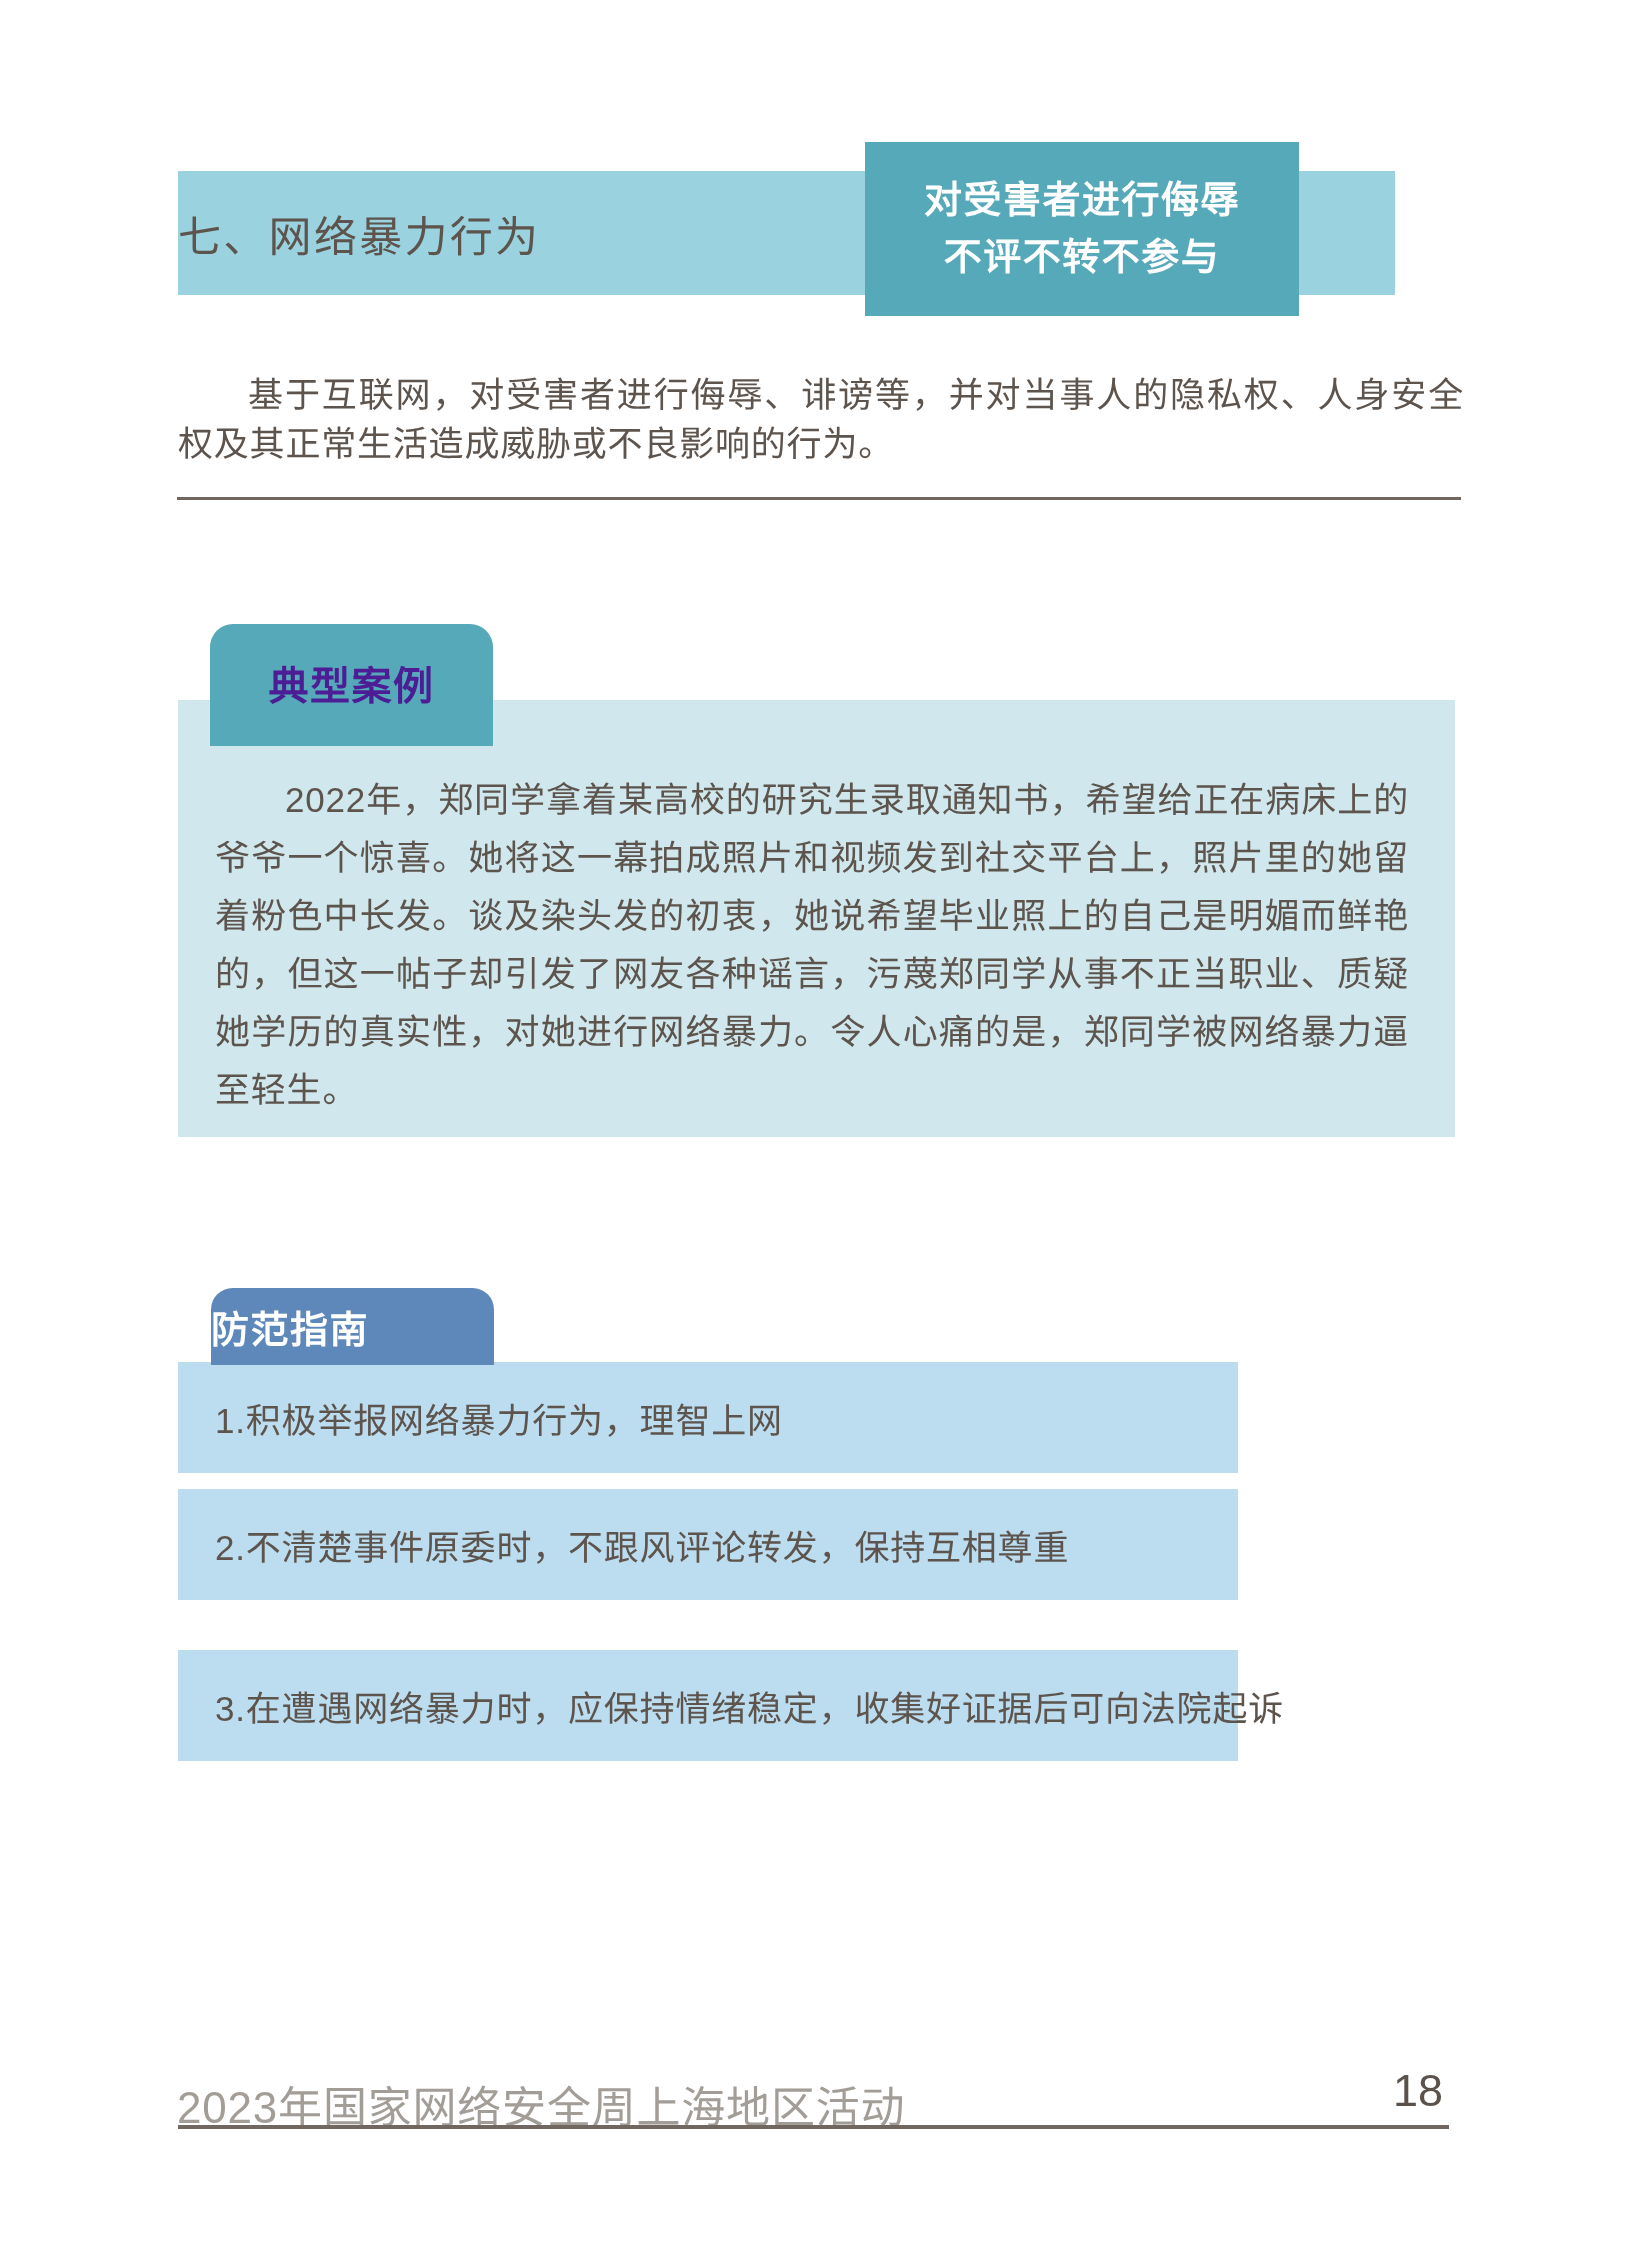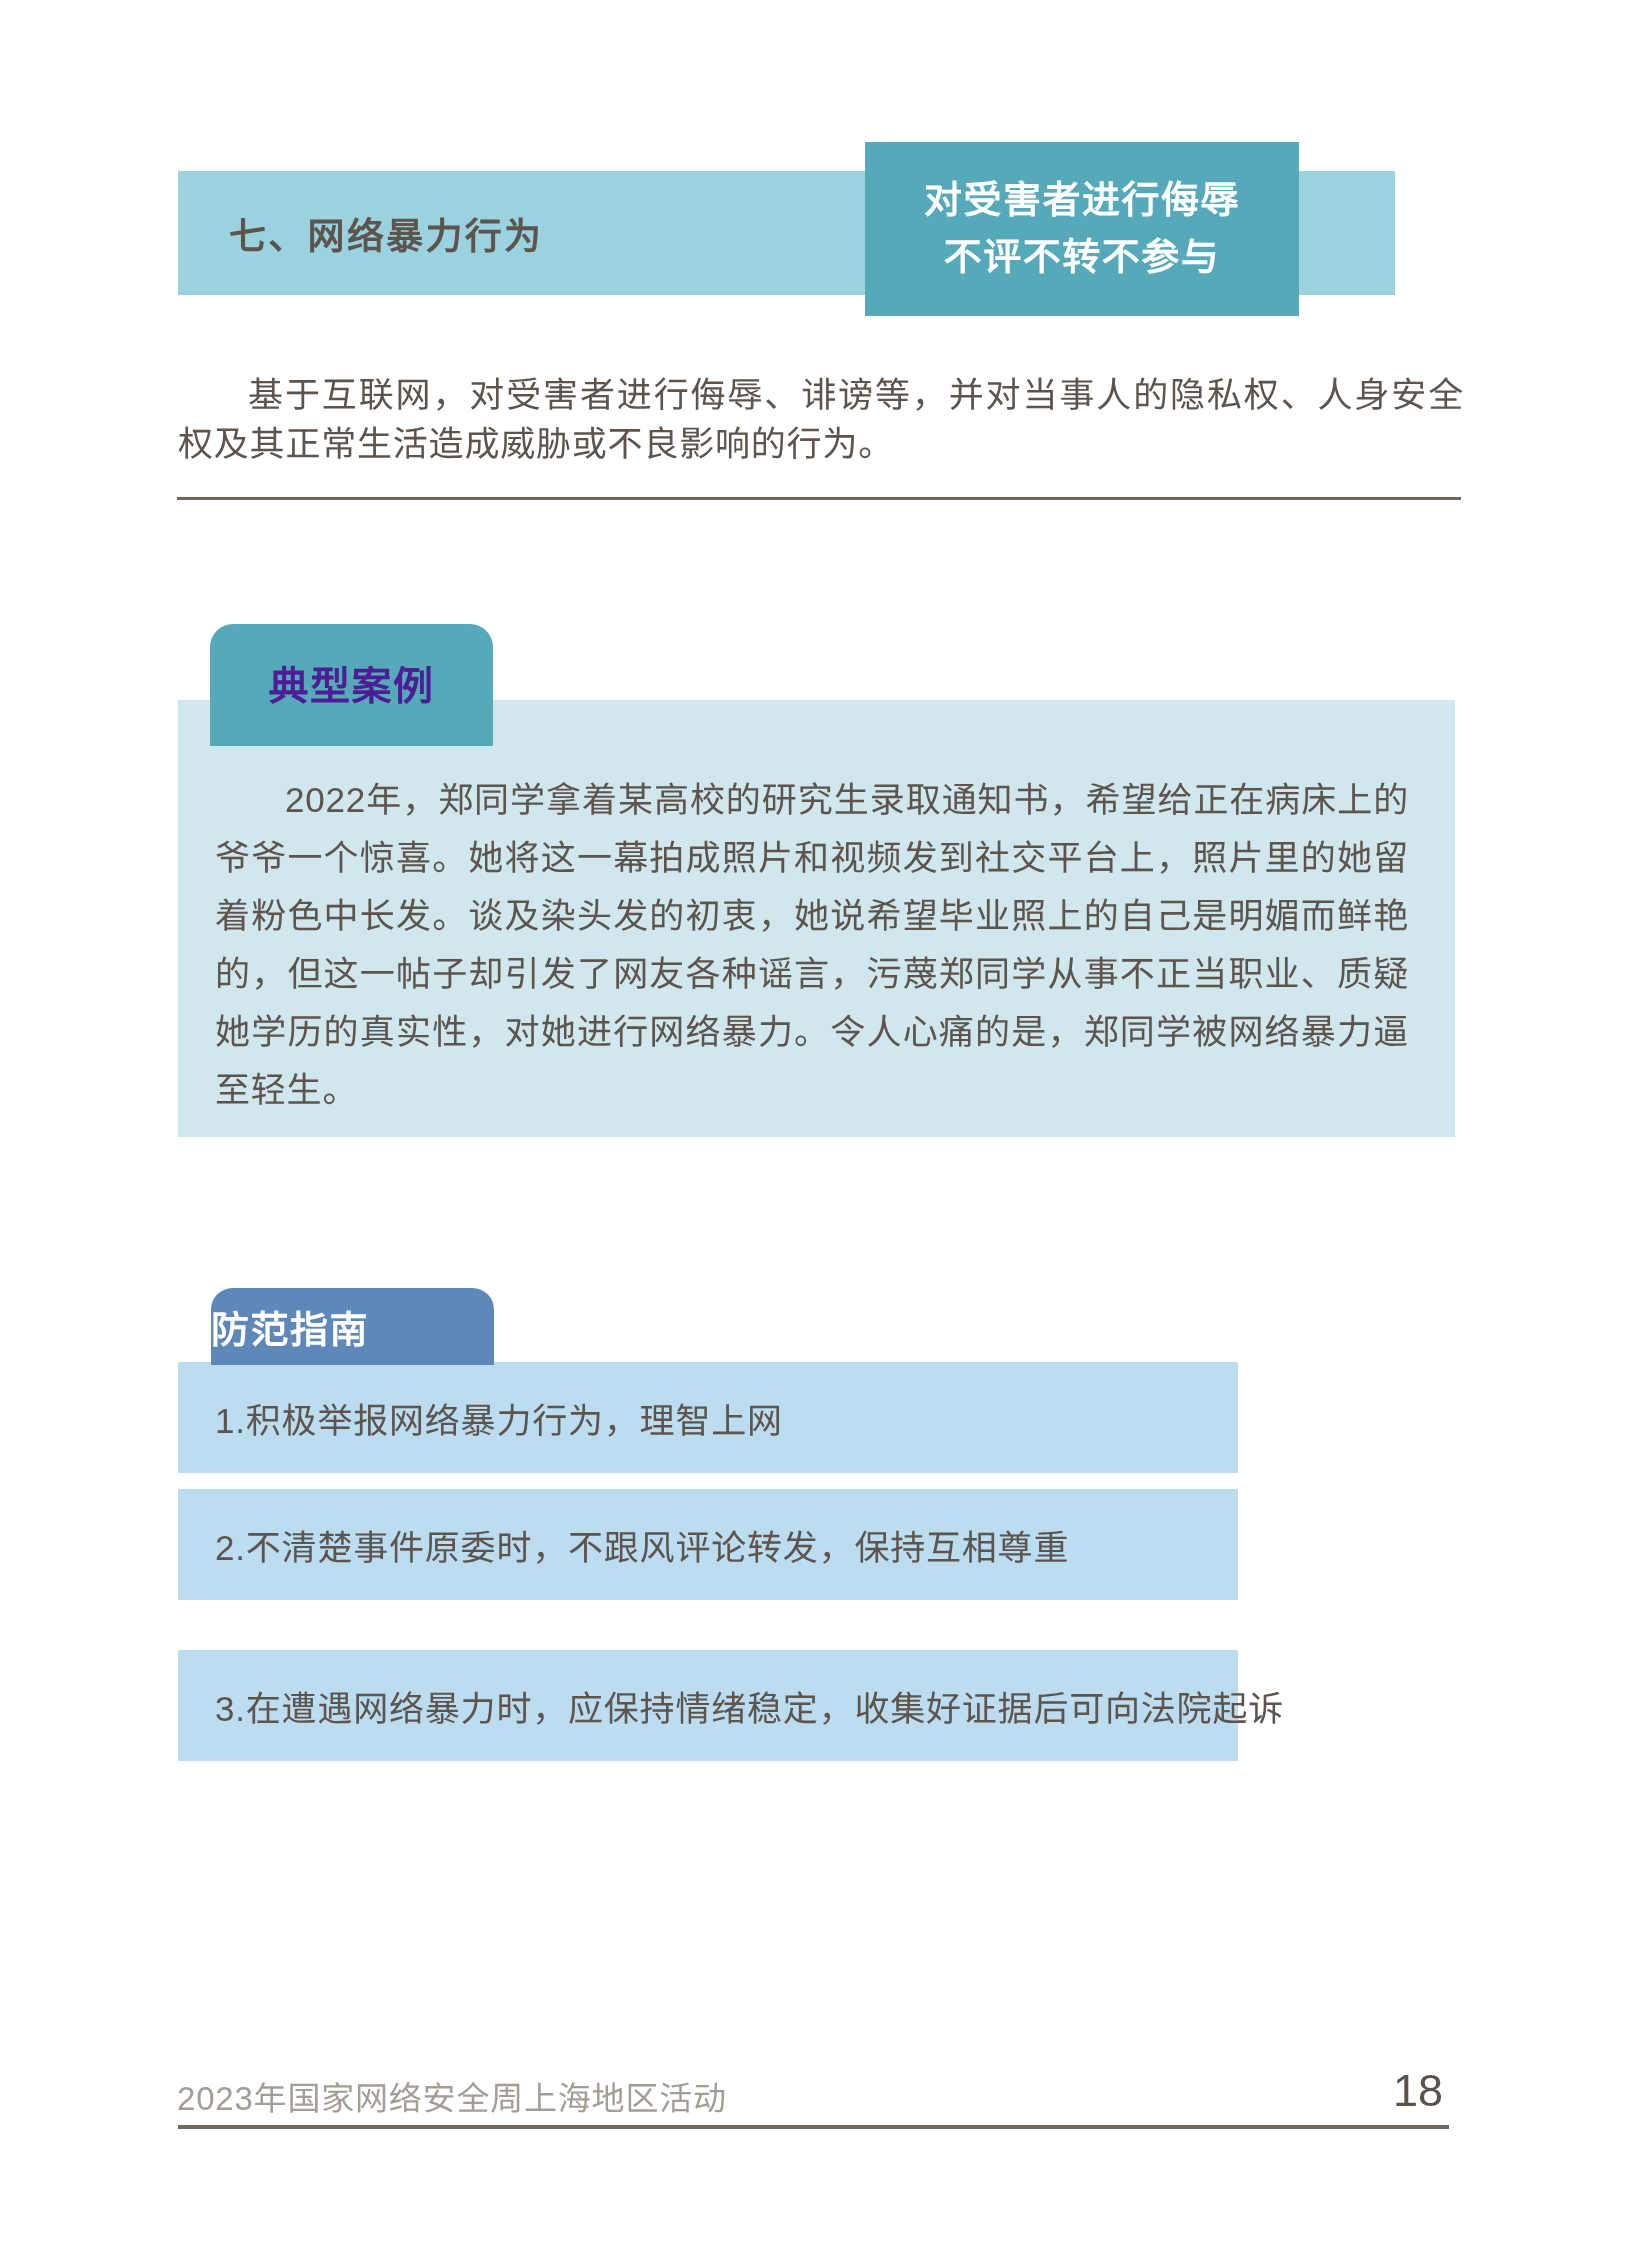--- a/index.html
+++ b/index.html
@@ -14,23 +14,22 @@
 
   
   .banner {
     position: absolute;
     left: 178px; top: 171px;
     width: 1217px; height: 124px;
     background: var(--banner, #9AD2E0);
     display: flex; align-items: center;
   }
   .banner-title {
-    margin-left: 51px;
-    font-size: 37px;
-    font-weight: bold;
+    font-size: 43px;
+    font-weight: normal;
     color: var(--text-dark, #57504A);
     letter-spacing: 2.3px;
     white-space: nowrap;
   }
 
   
   .slogan {
     position: absolute;
     left: 865px; top: 142px;
     width: 434px; height: 174px;
@@ -127,21 +126,21 @@
     white-space: nowrap;
   }
   .tip-1 { top: 1362px; }
   .tip-2 { top: 1489px; }
   .tip-3 { top: 1610px; margin-top: 40px; }
 
   
   .footer-text {
     position: absolute;
     left: 177px; top: 2072px;
-    font-size: 33px;
+    font-size: 44px;
     color: var(--footer-text, #A39D97);
     letter-spacing: 0.8px;
     white-space: nowrap;
   }
   .footer-page {
     position: absolute;
     left: 1336px; top: 2065px;
     width: 107px;
     text-align: right;
     font-size: 45px;

